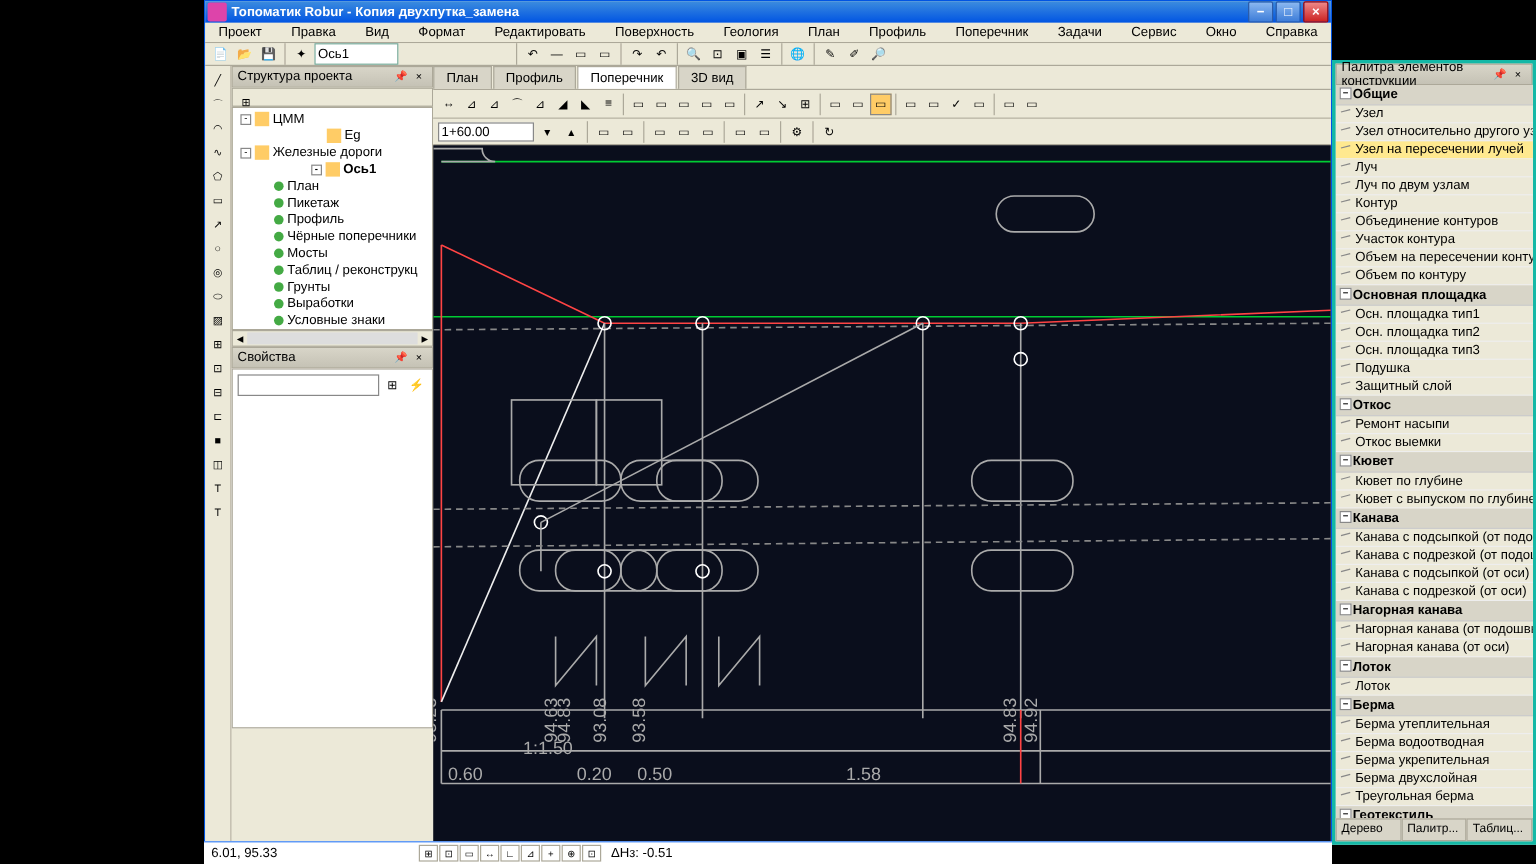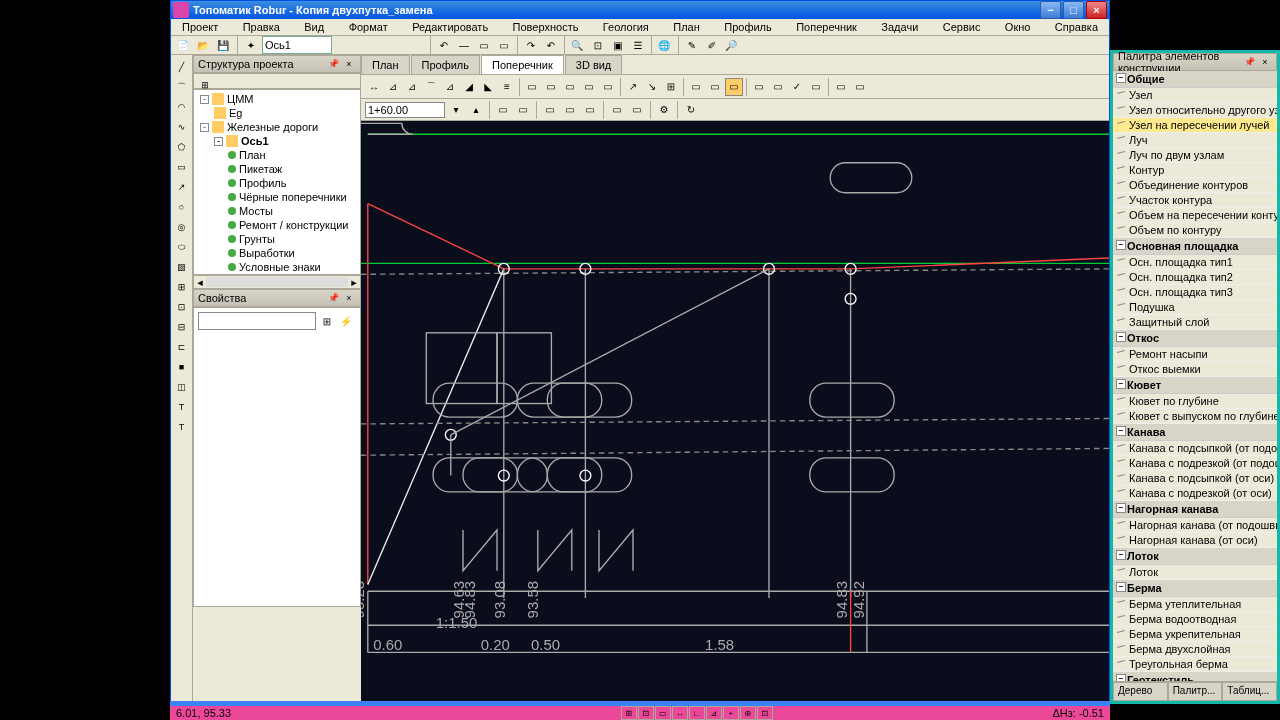--- a/index.html
+++ b/index.html
@@ -19,21 +19,21 @@
 .content { flex: 1; display: flex; position: relative; }
 .left-toolbar { width: 22px; background: #ece9d8; border-right: 1px solid #aca899; display: flex; flex-direction: column; padding-top: 2px; }
 .lt-btn { width: 18px; height: 18px; margin: 1px auto; border: 1px solid transparent; display: flex; align-items: center; justify-content: center; cursor: pointer; font-size: 9px; }
 .left-panel { width: 168px; background: #ece9d8; display: flex; flex-direction: column; }
 .panel-header { height: 18px; background: linear-gradient(to bottom, #d8d5c8, #c5c2b5); border: 1px solid #aca899; display: flex; align-items: center; padding: 0 4px; font-size: 10px; }
 .panel-header-btns { margin-left: auto; display: flex; gap: 1px; }
 .ph-btn { width: 14px; height: 14px; display: flex; align-items: center; justify-content: center; cursor: pointer; font-size: 9px; }
 .tree { flex: 1; background: #fff; border: 1px solid #aca899; overflow: auto; padding: 2px; max-height: 186px; }
 .tree-node { display: flex; align-items: center; padding: 1px 0; cursor: pointer; white-space: nowrap; }
 .tree-node.l0 { padding-left: 4px; }
-.tree-node.l1 { padding-left: 18px; }
+.tree-node.l1 { padding-left: 18px; justify-content: center; }
 .tree-node.l2 { padding-left: 32px; }
 .tree-toggle { width: 9px; height: 9px; border: 1px solid #888; margin-right: 3px; display: flex; align-items: center; justify-content: center; font-size: 8px; line-height: 1; }
 .tree-icon { width: 12px; height: 12px; margin-right: 3px; background: #da4; }
 .tree-icon.green { background: #4a4; border-radius: 50%; width: 8px; height: 8px; }
 .tree-icon.folder { background: #fc6; }
 .tree-node.bold { font-weight: bold; }
 .tree-scroll { height: 14px; background: #ece9d8; display: flex; align-items: center; border: 1px solid #aca899; }
 .properties-body { background: #fff; border: 1px solid #aca899; height: 300px; padding: 4px; display: flex; gap: 2px; }
 .prop-combo { flex: 1; height: 18px; border: 1px solid #888; background: #fff; }
 .main-area { flex: 1; display: flex; flex-direction: column; background: #ece9d8; }
@@ -47,21 +47,21 @@
 .canvas-svg { width: 100%; height: 100%; }
 .right-panel { position: absolute; right: 0; top: 50px; width: 170px; height: 654px; background: #ece9d8; border: 3px solid #14b8a6; display: flex; flex-direction: column; }
 .rp-list { flex: 1; overflow: auto; background: #ece9d8; }
 .rp-group { background: #d8d5c8; padding: 2px 20px 2px 14px; font-weight: bold; border-bottom: 1px solid #ccc; position: relative; cursor: pointer; }
 .rp-group::before { content: "−"; position: absolute; left: 3px; top: 2px; width: 8px; height: 8px; border: 1px solid #888; font-size: 8px; line-height: 8px; text-align: center; background: #fff; }
 .rp-item { padding: 1px 4px 1px 16px; cursor: pointer; border-bottom: 1px solid #eee; position: relative; white-space: nowrap; overflow: hidden; }
 .rp-item::before { content: ""; position: absolute; left: 4px; top: 4px; width: 8px; height: 1px; background: #888; transform: rotate(-15deg); }
 .rp-item.hover { background: #ffe98f; }
 .rp-tabs { height: 20px; display: flex; border-top: 1px solid #aca899; }
 .rp-tab { flex: 1; padding: 2px 4px; border: 1px solid #aca899; background: #d8d5c8; font-size: 10px; overflow: hidden; cursor: pointer; }
-.statusbar { position: absolute; left: 170px; bottom: 0; width: 940px; height: 19px; background: #ec4899; border-top: 5px solid #3b82f6; display: flex; align-items: center; padding: 0 6px; gap: 8px; font-size: 10px; justify-content: space-between; }
+.statusbar { position: absolute; left: 170px; bottom: 0; width: 940px; height: 19px; background: #ffffff; border-top: 1px solid #3b82f6; display: flex; align-items: center; padding: 0 6px; gap: 8px; font-size: 10px; }
 .sb-icons { display: flex; gap: 1px; margin-left: 110px; }
 .sb-btn { width: 16px; height: 14px; border: 1px solid #aca899; display: flex; align-items: center; justify-content: center; cursor: pointer; font-size: 8px; }
 </style>
 </head>
 <body>
 
 <div class="app-frame">
   <div class="titlebar">
     <div class="titlebar-icon"></div>
     <div class="titlebar-text">Топоматик Robur - Копия двухпутка_замена</div>
@@ -187,21 +187,21 @@
           <div class="tree-node l2">
             <span class="tree-icon green"></span>
             <span>Чёрные поперечники</span>
           </div>
           <div class="tree-node l2">
             <span class="tree-icon green"></span>
             <span>Мосты</span>
           </div>
           <div class="tree-node l2">
             <span class="tree-icon green"></span>
-            <span>Ремонт / конструкции</span>
+            <span>Таблиц / реконструкц</span>
           </div>
           <div class="tree-node l2">
             <span class="tree-icon green"></span>
             <span>Грунты</span>
           </div>
           <div class="tree-node l2">
             <span class="tree-icon green"></span>
             <span>Выработки</span>
           </div>
           <div class="tree-node l2">

